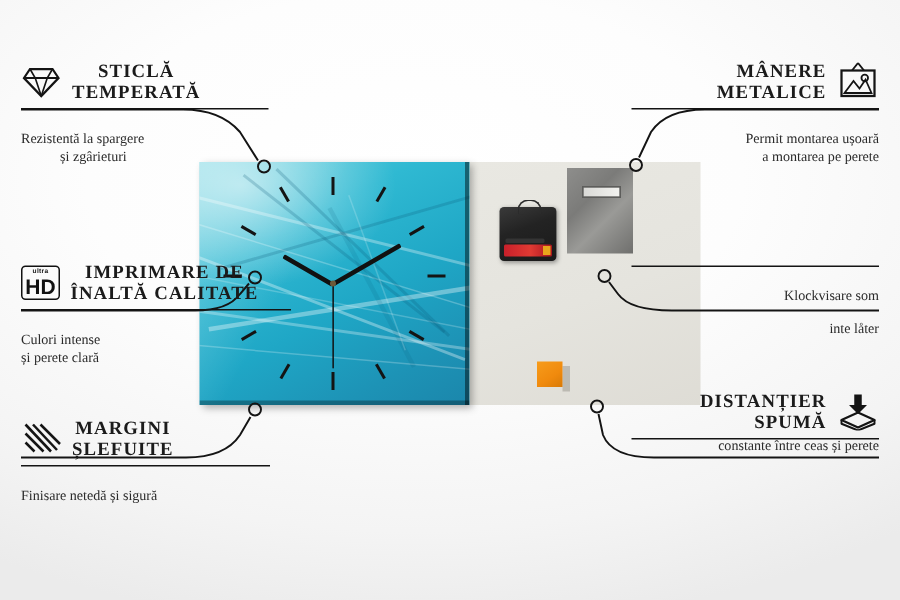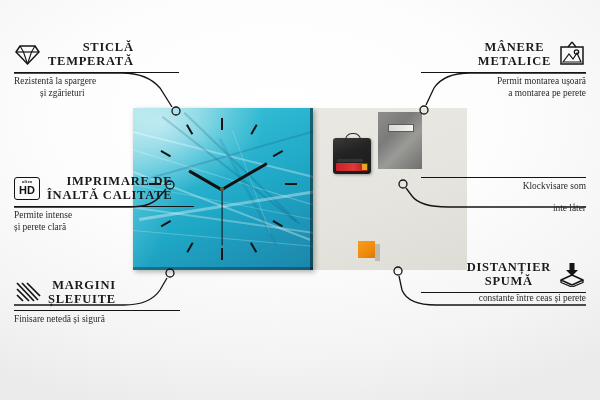--- a/index.html
+++ b/index.html
@@ -19,39 +19,39 @@
   .feature{position:absolute;}
   .feat-head{display:flex;align-items:center;gap:7px;}
   .feat-title{
     font-family:"Liberation Serif", serif;
     font-weight:bold;font-size:12.5px;letter-spacing:.75px;
     color:#1b1b1b;line-height:1.14;text-transform:uppercase;
   }
   .feat-rule{height:1.4px;background:#141414;margin-top:3px;}
   .feat-sub{
     font-family:"Liberation Serif", serif;
-    font-size:9.4px;color:#2a2a2a;line-height:1.27;margin-top:3px;
+    font-size:9.4px;color:#2a2a2a;line-height:1.27;margin-top:15px;
   }
   .left .feat-head{justify-content:flex-start;}
-  .left .feat-title{text-align:right;}
+  .left .feat-title{text-align:center;}
   .left .feat-sub{text-align:left;}
   .right .feat-head{justify-content:flex-end;}
-  .right .feat-title{text-align:center;}
+  .right .feat-title{text-align:right;}
   .right .feat-sub{text-align:right;}
 
   .ico{flex:0 0 auto;display:block;}
 
   
   .hd-badge{
     width:24px;height:21px;border:1.5px solid #111;border-radius:3px;
     display:flex;flex-direction:column;align-items:center;justify-content:center;
     line-height:1;
   }
   .hd-ultra{font-family:"Liberation Sans", sans-serif;font-size:4.4px;font-weight:bold;color:#111;letter-spacing:.2px;}
-  .hd-hd{font-family:"Liberation Sans", sans-serif;font-size:11px;font-weight:bold;color:#111;margin-top:.5px;}
+  .hd-hd{font-family:"Liberation Sans", sans-serif;font-size:14px;font-weight:bold;color:#111;margin-top:.5px;}
 
   
   #product{position:absolute;left:133px;top:108px;width:334px;height:163px;}
   #back-panel{
     position:absolute;left:179px;top:0;width:155px;height:162px;
     background:linear-gradient(160deg,#e9e8e2 0%,#e5e4de 55%,#dedcd5 100%);
   }
   #clock-panel{
     position:absolute;left:0;top:0;width:180px;height:162px;
     background:
@@ -213,21 +213,21 @@
       <div class="hd-badge ico">
         <span class="hd-ultra">ultra</span>
         <span class="hd-hd">HD</span>
       </div>
       <div>
         <div class="feat-title">IMPRIMARE DE</div>
         <div class="feat-title">ÎNALTĂ CALITATE</div>
       </div>
     </div>
     <div class="feat-rule"></div>
-    <div class="feat-sub">Permite intense</div>
+    <div class="feat-sub">Culori intense</div>
     <div class="feat-sub" style="margin-top:0;">și perete clară</div>
   </div>
 
   <div class="feature left" style="left:14px;top:278px;width:166px;">
     <div class="feat-head">
       <svg class="ico" width="27" height="23" viewBox="0 0 27 23">
         <g stroke="#141414" stroke-width="1.7">
           <path d="M3,2 L20,20"></path>
           <path d="M8,2 L24,19"></path>
           <path d="M3,8 L15,20"></path>

